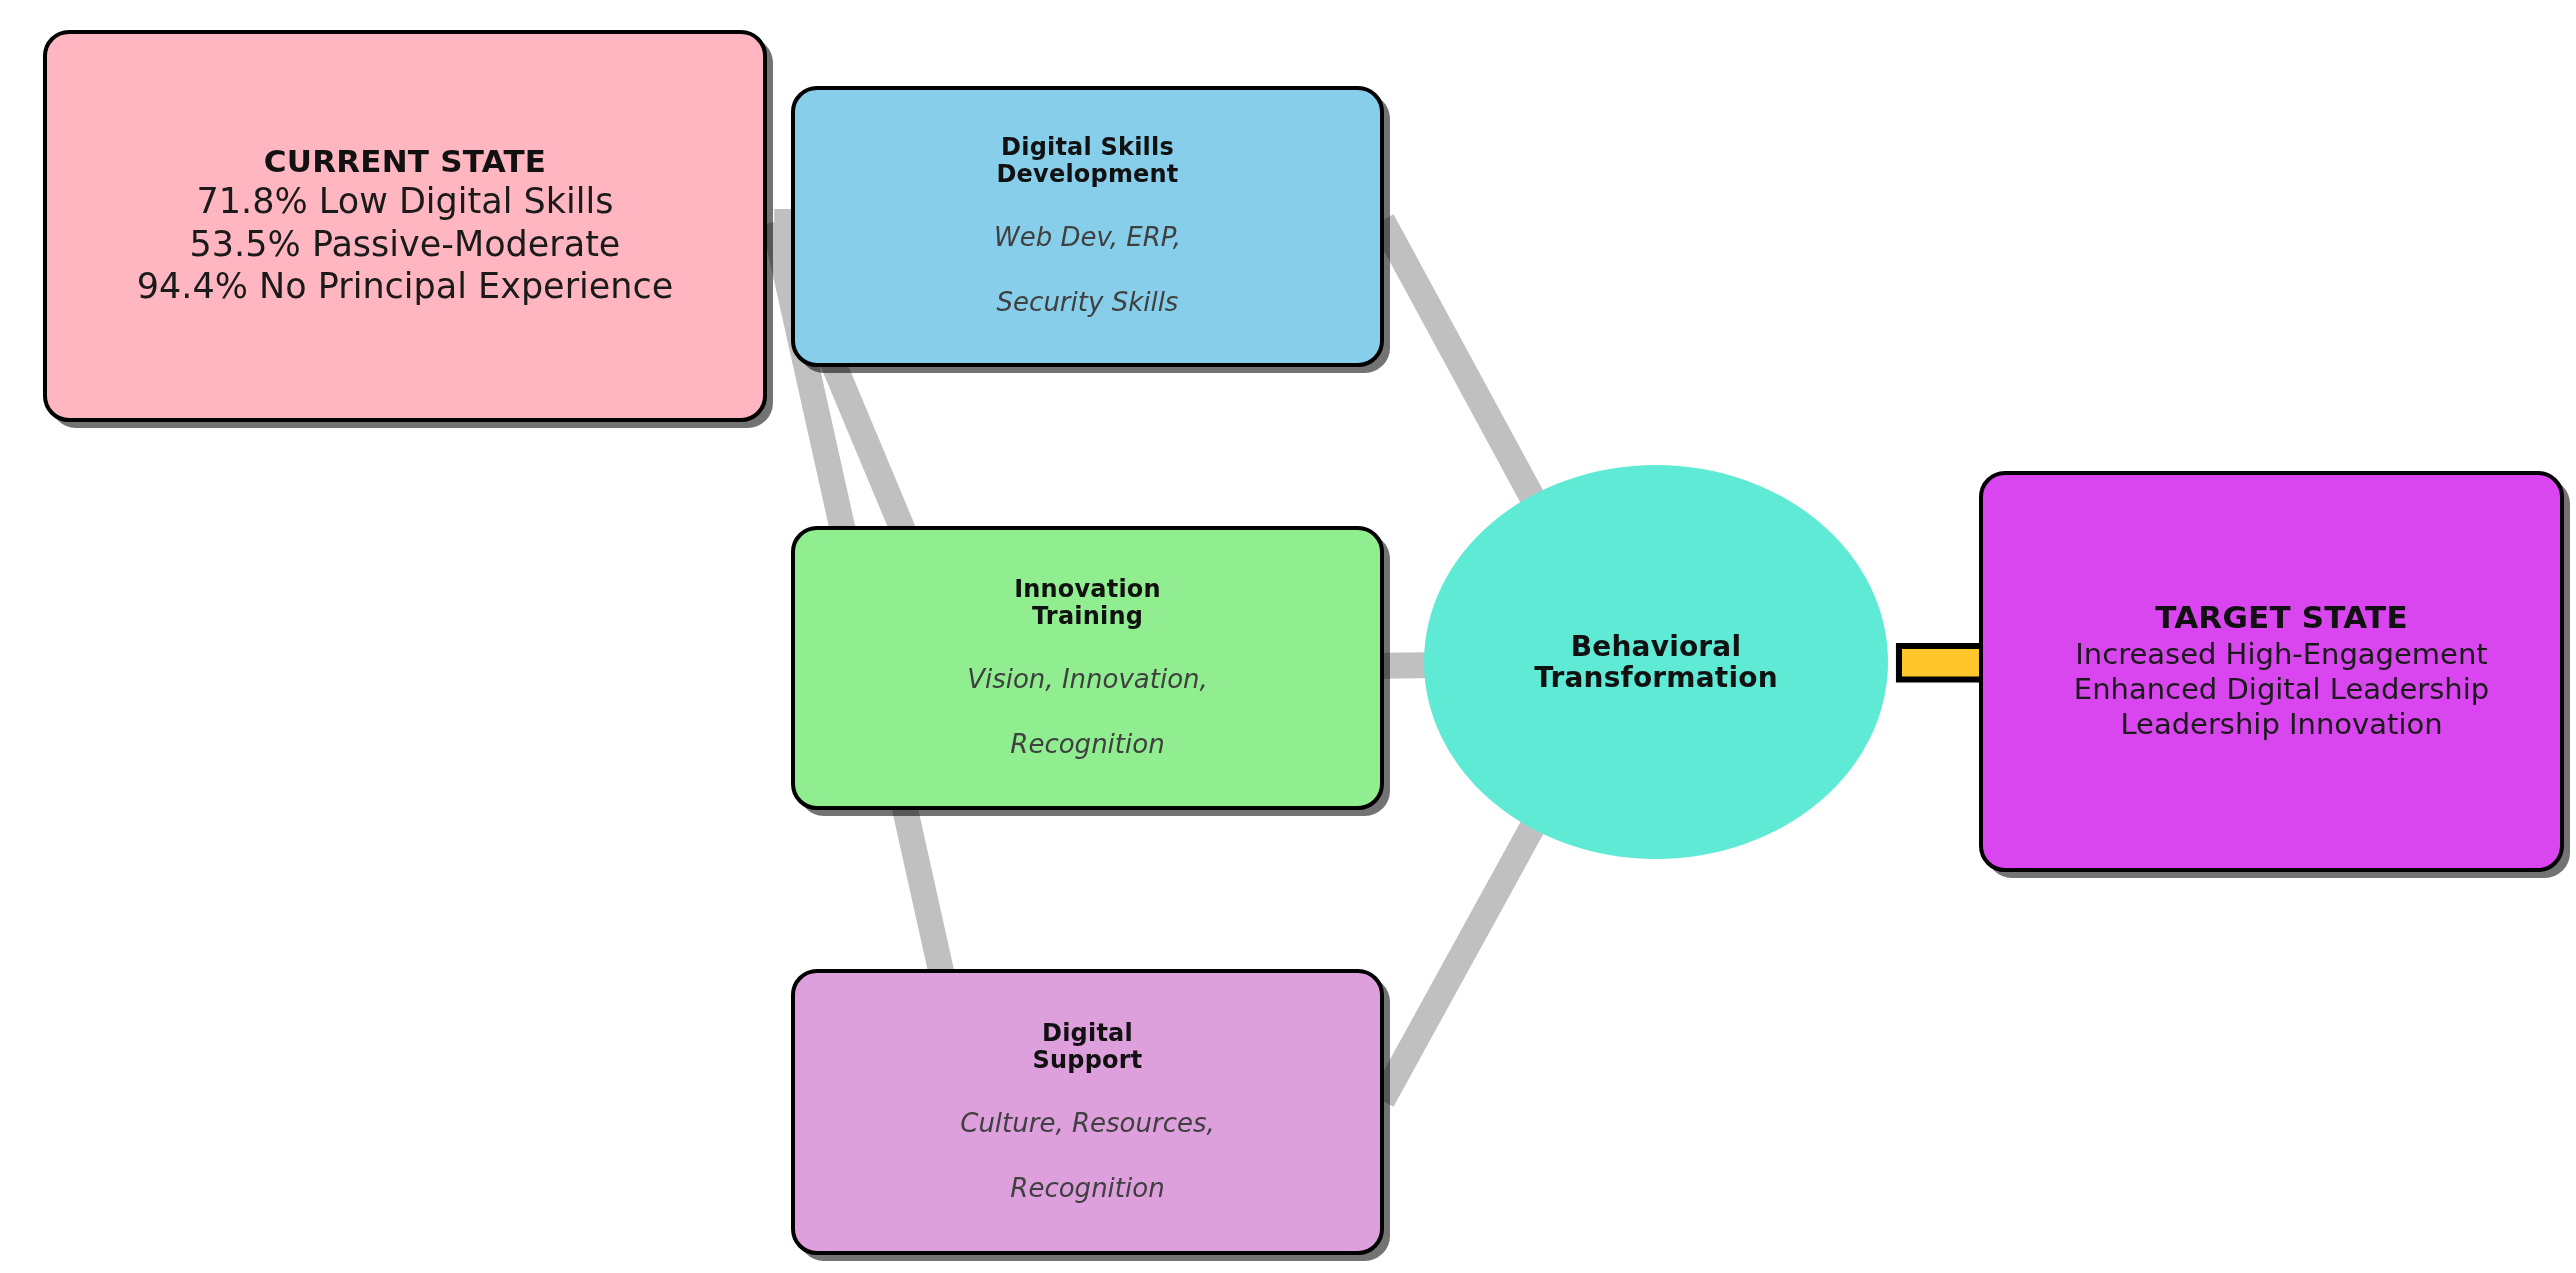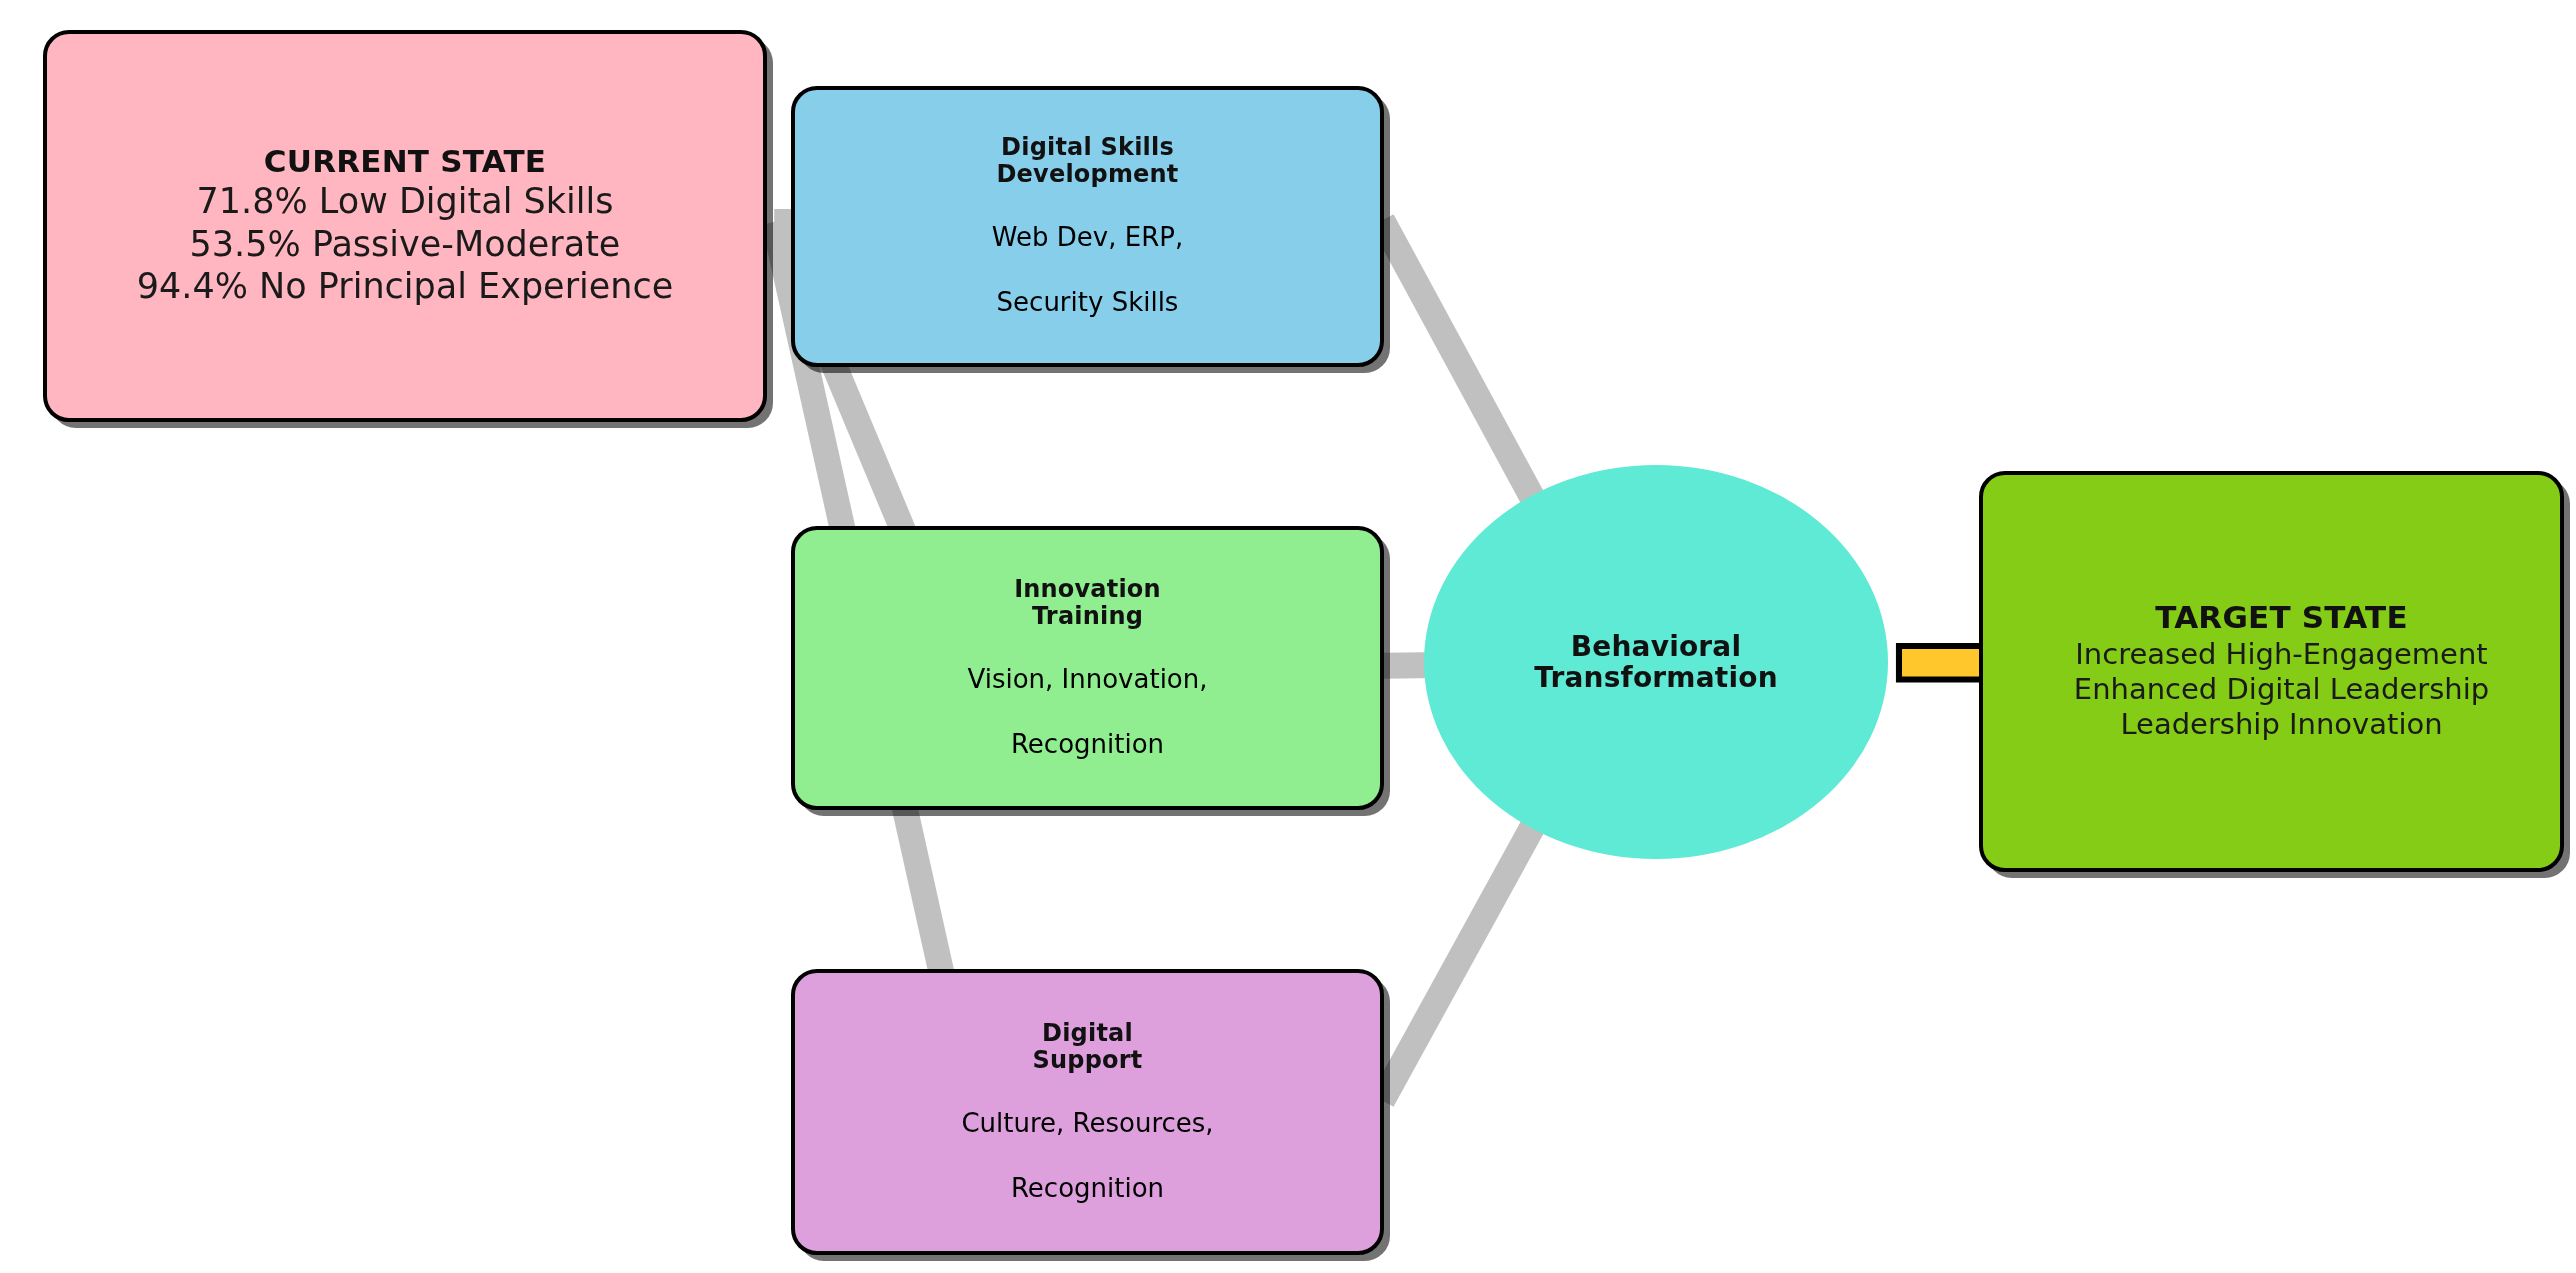--- a/index.html
+++ b/index.html
@@ -6,40 +6,40 @@
   body{width:2576px;height:1273px;overflow:hidden;font-family:"DejaVu Sans",sans-serif;}
   #stage{position:relative;width:2576px;height:966px;background:#ffffff;margin-left:14px;}
   #edges{position:absolute;left:0;top:0;width:2576px;height:1273px;z-index:1;pointer-events:none;}
   .node{position:absolute;z-index:2;box-sizing:border-box;display:flex;flex-direction:column;
         align-items:center;justify-content:center;text-align:center;}
   .boxnode{border:4.6px solid #000000;border-radius:26px;
            box-shadow:6.8px 6.8px 0 -0.8px rgba(0,0,0,0.55);}
   .ellipsenode{border-radius:50%;background:#5eead4;text-align:right;}
   .t-title{font-weight:bold;color:#111111;letter-spacing:0.2px;line-height:1.12;}
   .t-sub{color:#1a1a1a;line-height:1.22;}
-  .t-italic{color:#000000;line-height:1.24;}
+  .t-italic{font-style:italic;color:#404040;line-height:1.24;}
 
   
   #n-current{left:29px;top:30px;width:724px;height:392px;background:#FFB6C1;}
   #n-current .t-title{font-size:31px;margin-bottom:1.5px;}
   #n-current .t-sub{font-size:35px;}
 
   
   #n-digital{left:777px;top:86px;width:593px;height:281px;background:#87CEEB;}
   #n-leader{left:777px;top:526px;width:593px;height:284px;background:#90EE90;}
   #n-systemic{left:777px;top:969px;width:593px;height:286px;background:#DDA0DD;}
   #n-digital .t-title,#n-leader .t-title,#n-systemic .t-title{font-size:24px;}
   #n-digital .t-italic,#n-leader .t-italic,#n-systemic .t-italic{font-size:26px;margin-top:33px;}
 
   
   #n-behavior{left:1410px;top:465px;width:464px;height:394px;}
   #n-behavior .t-title{font-size:28px;}
 
   
-  #n-target{left:1965px;top:471px;width:585px;height:401px;background:#84cc16;padding-left:20px;}
+  #n-target{left:1965px;top:471px;width:585px;height:401px;background:#d946ef;padding-left:20px;}
   #n-target .t-title{font-size:31px;margin-bottom:1.5px;}
   #n-target .t-sub{font-size:29px;}
 </style>
 </head>
 <body>
 
 <div id="stage">
 
   <svg id="edges" viewBox="0 0 3389 1675">
     <defs>

